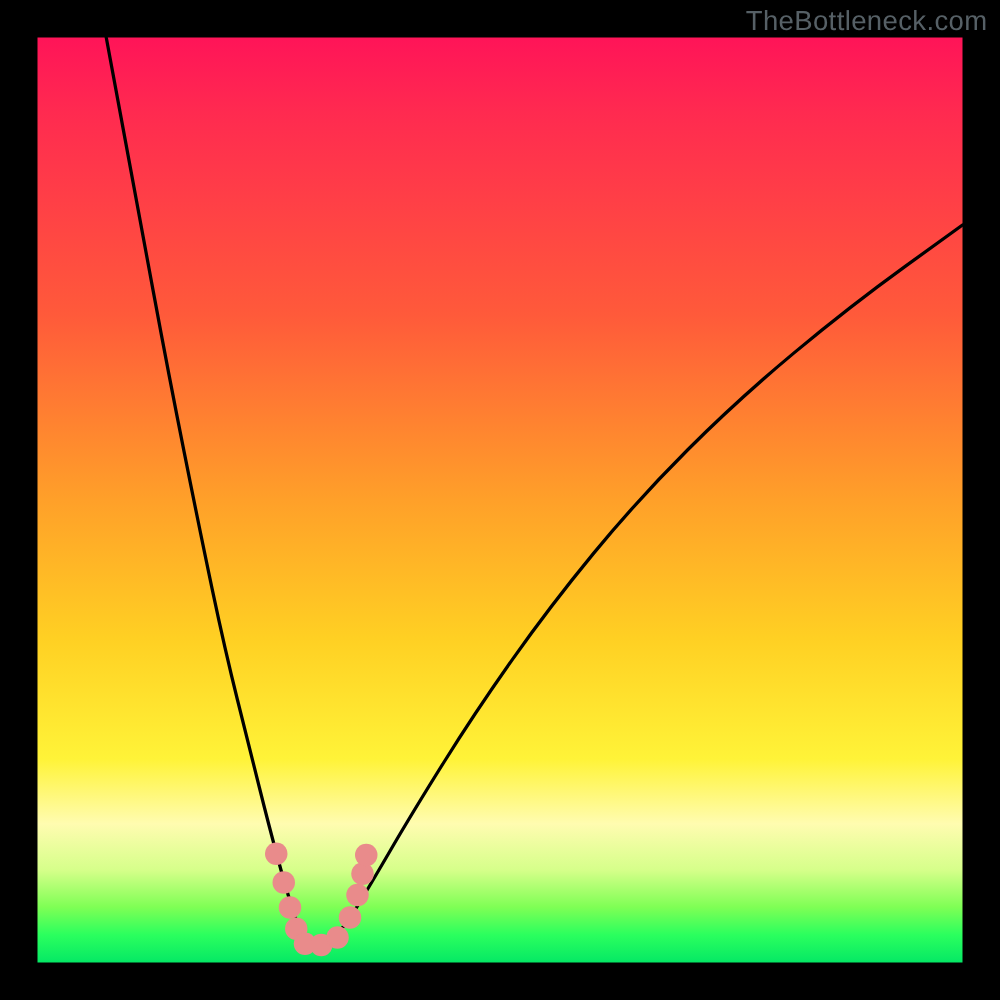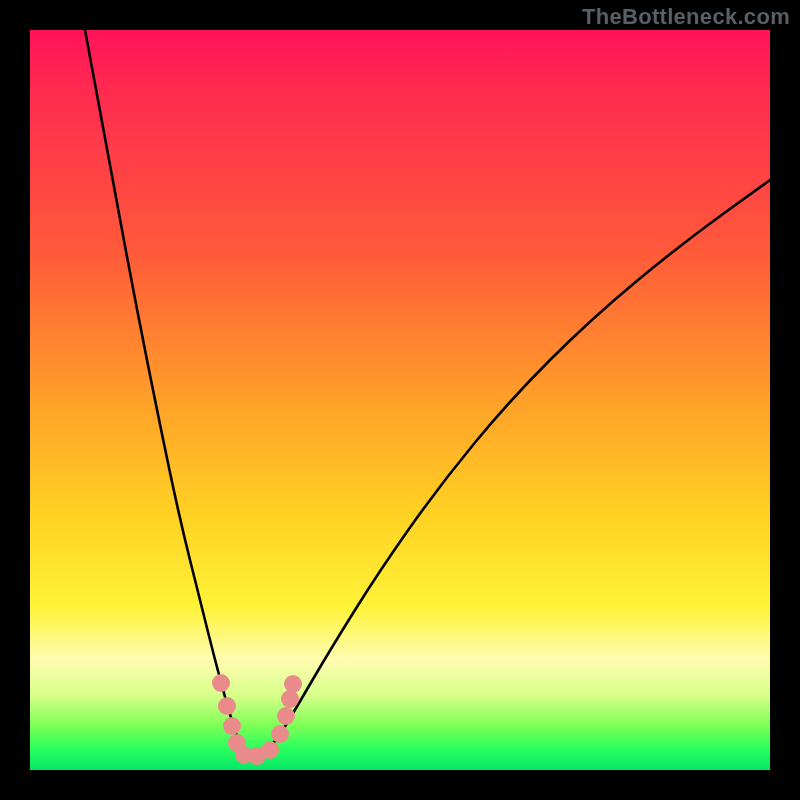--- a/index.html
+++ b/index.html
@@ -39,21 +39,21 @@
       #05e865 100%
     );
   }
   .watermark {
     position: absolute;
     top: 4px;
     right: 10px;
     color: #566066;
     font-size: 22px;
     letter-spacing: 0.3px;
-    font-weight: 700;
+    font-weight: 400;
     user-select: none;
   }
   svg.curve {
     position: absolute;
     left: 0;
     top: 0;
     width: 740px;
     height: 740px;
     overflow: visible;
   }

